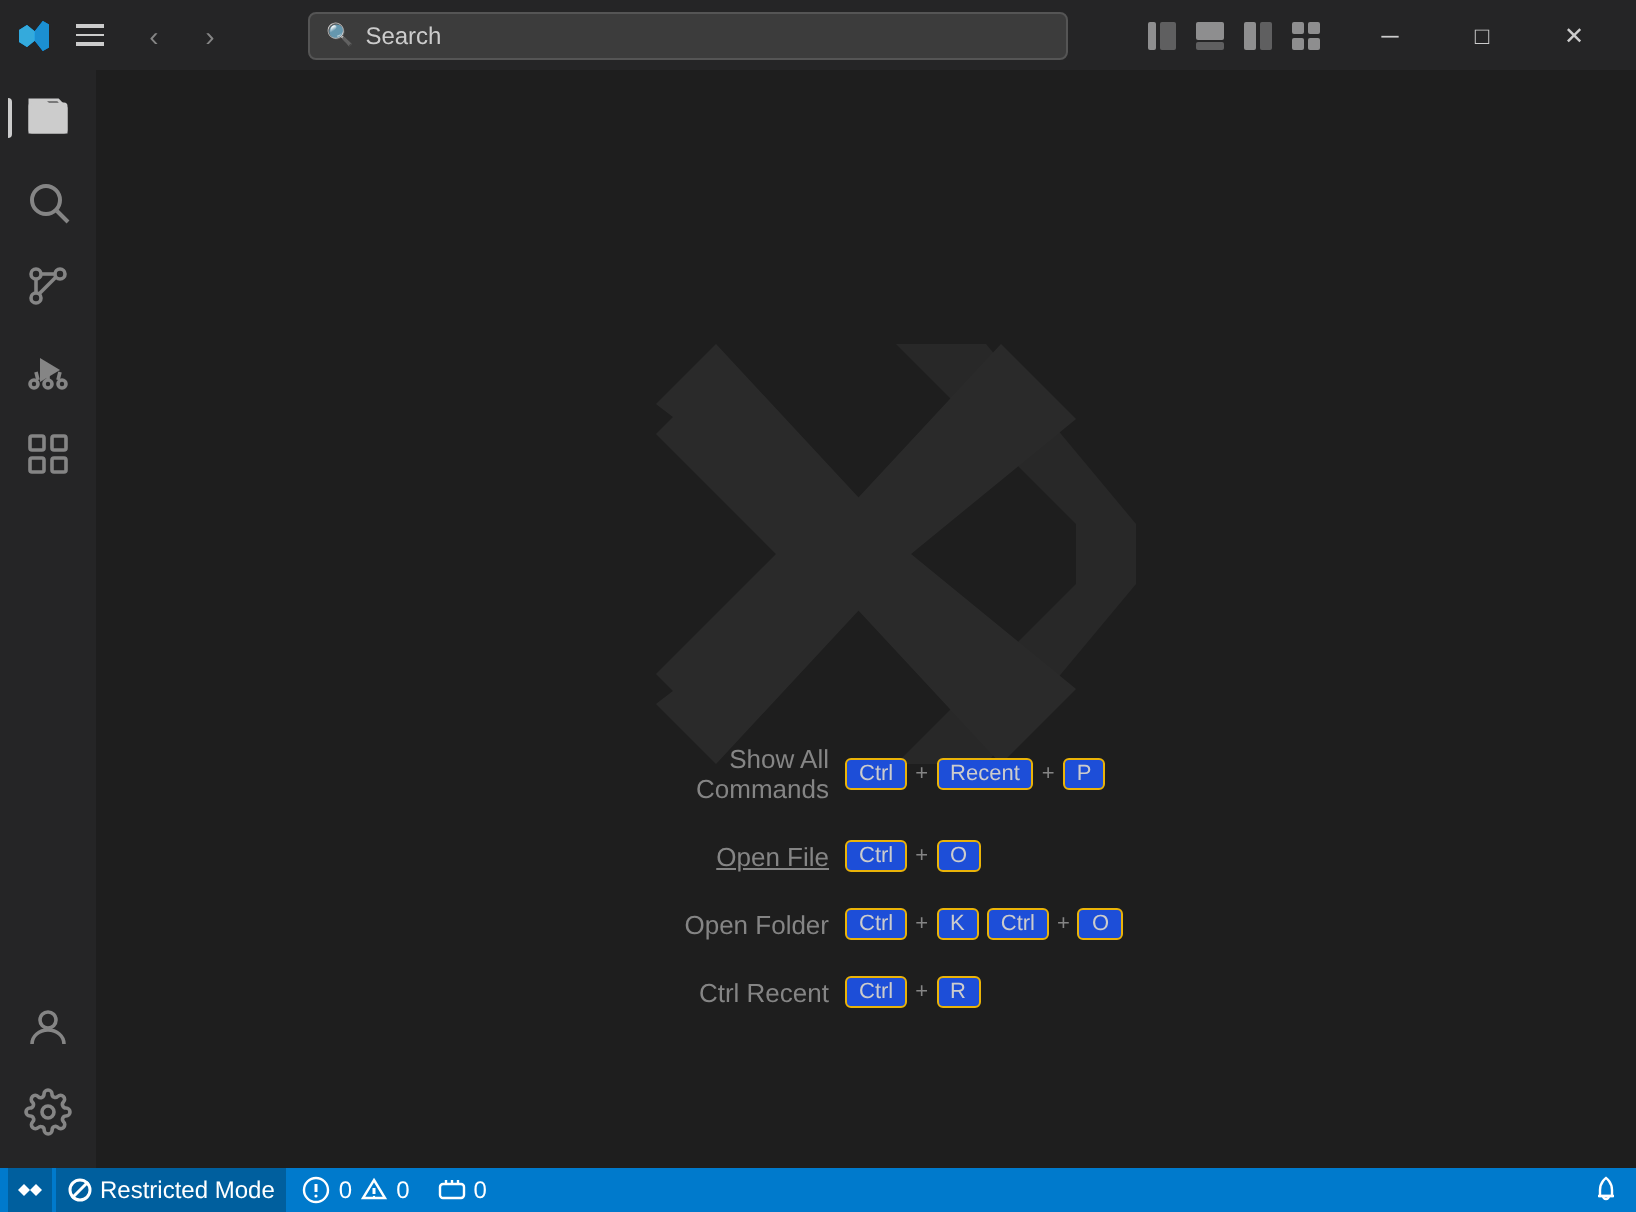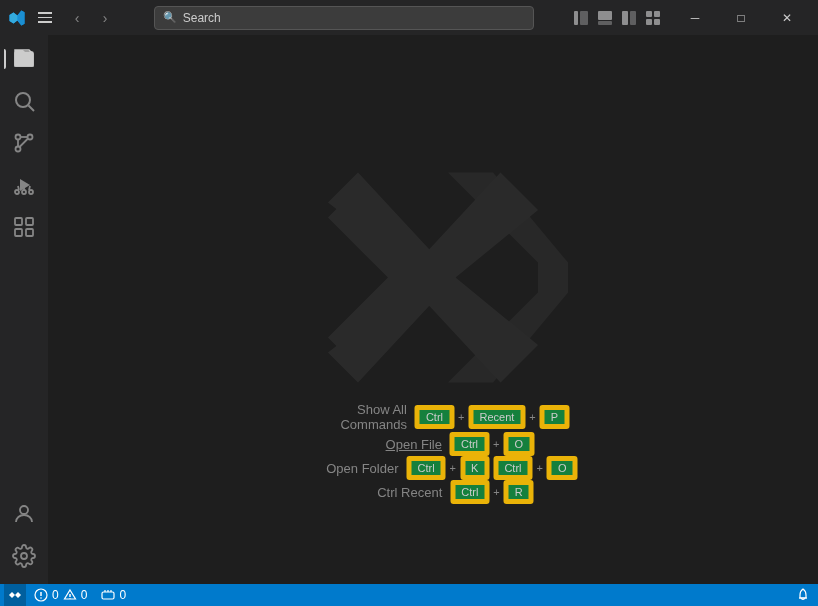--- a/index.html
+++ b/index.html
@@ -214,40 +214,41 @@
     }
 
     
     .welcome-panel {
       position: absolute;
       bottom: 80px;
       left: 50%;
       transform: translateX(-50%);
       display: flex;
       flex-direction: column;
-      align-items: center;
+      gap: 18px;
+      align-items: flex-start;
     }
     .shortcut-row {
       display: flex;
       align-items: center;
       gap: 8px;
     }
     .shortcut-label {
       color: #858585;
       font-size: 13px;
       text-align: right;
     }
     .shortcut-keys {
       display: flex;
       align-items: center;
       gap: 4px;
     }
     .kbd {
-      background: #15803d;
-      border: 5px solid #eab308;
+      background: #1d4ed8;
+      border: 1px solid #eab308;
       border-radius: 3px;
       padding: 1px 6px;
       font-size: 11px;
       color: #cccccc;
       font-family: 'Segoe UI', sans-serif;
     }
     .kbd-plus {
       color: #858585;
       font-size: 11px;
     }
@@ -499,20 +500,27 @@
 
 <div class="status-bar">
   <div class="status-left">
 
     <div class="status-item" style="background:#005f9e; padding: 0 4px;">
       <svg width="14" height="14" viewBox="0 0 14 14" fill="white">
         <path d="M1 7L4 4L7 7L4 10Z"></path>
         <path d="M7 7L10 4L13 7L10 10Z"></path>
       </svg>
     </div>
+    <div class="status-item status-restricted">
+      <svg width="12" height="12" viewBox="0 0 12 12" fill="white">
+        <circle cx="6" cy="6" r="5" stroke="white" stroke-width="1.5" fill="none"></circle>
+        <line x1="2" y1="10" x2="10" y2="2" stroke="white" stroke-width="1.5"></line>
+      </svg>
+      <span class="status-text">Restricted Mode</span>
+    </div>
     <div class="status-item">
       <svg width="14" height="14" viewBox="0 0 14 14" fill="none">
         <circle cx="7" cy="7" r="6" stroke="white" stroke-width="1.2"></circle>
         <line x1="7" y1="4" x2="7" y2="8" stroke="white" stroke-width="1.5"></line>
         <circle cx="7" cy="10" r="0.8" fill="white"></circle>
       </svg>
       <span class="status-text">0</span>
       <svg width="14" height="14" viewBox="0 0 14 14" fill="none">
         <path d="M7 2L12.5 11H1.5Z" stroke="white" stroke-width="1.2" fill="none"></path>
         <line x1="7" y1="6" x2="7" y2="9" stroke="white" stroke-width="1.5"></line>

